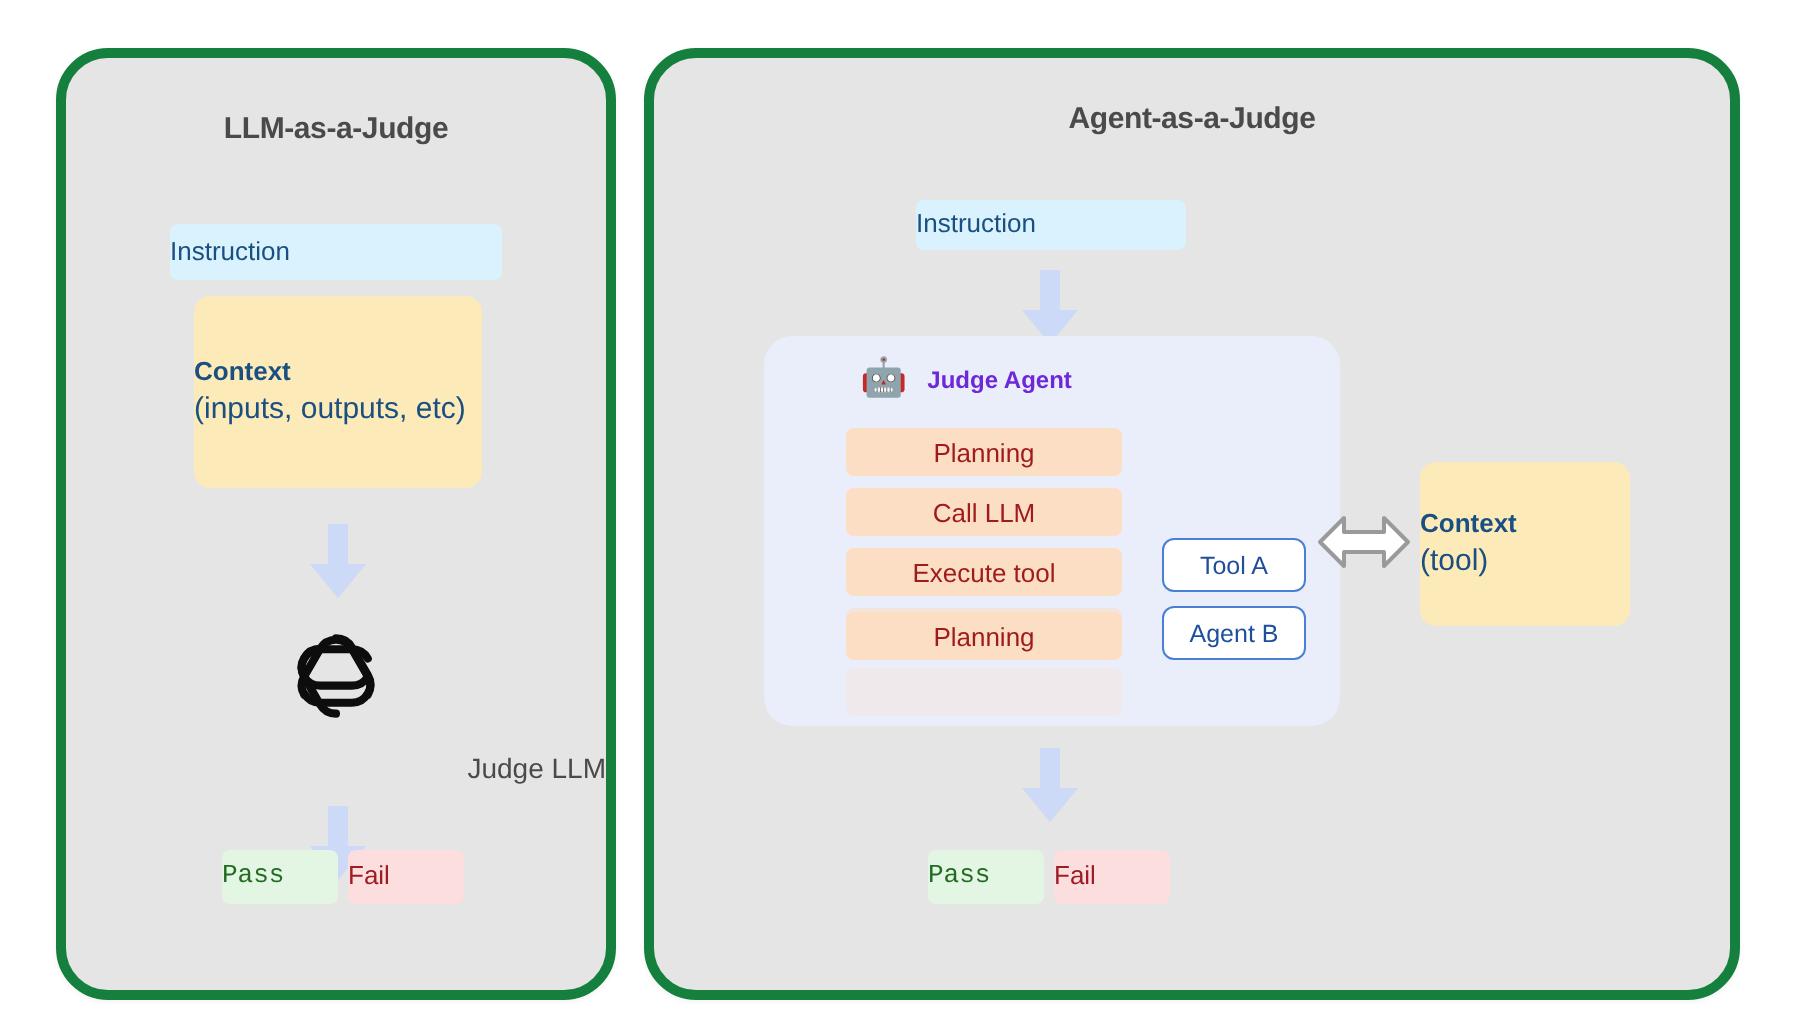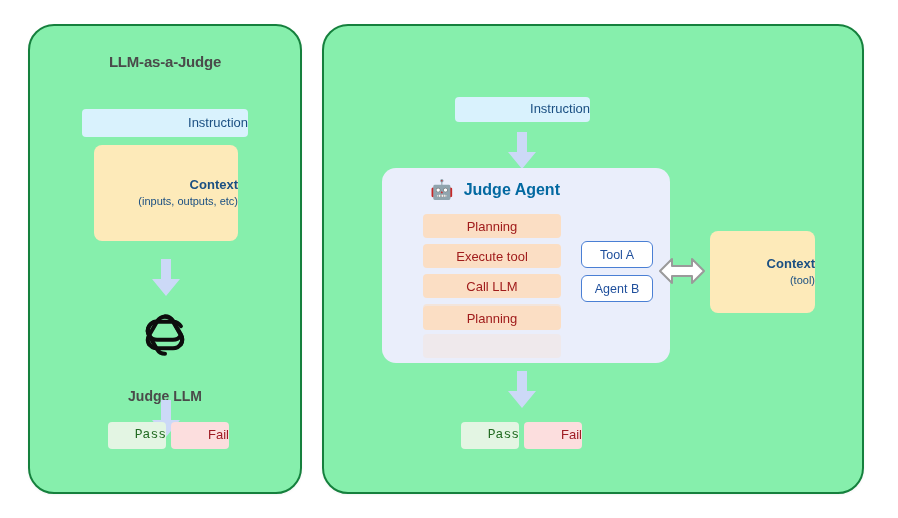--- a/index.html
+++ b/index.html
@@ -10,22 +10,22 @@
   body {
     width: 898px;
     height: 518px;
     position: relative;
     font-family: "Liberation Sans", sans-serif;
     overflow: hidden;
   }
 
   .panel {
     position: absolute;
-    background: #86efac;
-    border: 2px solid #15803d;
+    background: #e5e5e5;
+    border: 5px solid #15803d;
     border-radius: 26px;
     box-shadow: 0 1px 3px rgba(0,0,0,0.05);
   }
   #panel-left  { left: 28px;  top: 24px; width: 270px; height: 466px; }
   #panel-right { left: 322px; top: 24px; width: 538px; height: 466px; }
 
   .panel-title {
     position: absolute;
     left: 0; right: 0;
     text-align: center;
@@ -34,38 +34,37 @@
     color: #4a4a4a;
     letter-spacing: -0.2px;
   }
 
   
   .box {
     position: absolute;
     box-sizing: border-box;
     display: flex;
     flex-direction: column;
-    align-items: flex-end;
+    align-items: flex-start;
     justify-content: center;
     border-radius: 6px;
     font-size: 13px;
     line-height: 1.25;
-    padding-left: 40px;
   }
   .box-instruction {
     background: #d9f2fd;
     color: #1a4f82;
     border-radius: 4px;
   }
   .box-context {
     background: #fdeab9;
     color: #1a4f82;
     border-radius: 8px;
   }
-  .box-context .sub { font-size: 11px; margin-top: 2px; }
+  .box-context .sub { font-size: 15px; margin-top: 2px; }
   .box-pass {
     background: #e3f5e3;
     color: #226b22;
     border-radius: 4px;
     font-family: Liberation Mono, monospace;
   }
   .box-fail {
     background: #fcdede;
     color: #9e1c24;
     border-radius: 4px;
@@ -87,25 +86,24 @@
 
   
   .openai-logo {
     position: absolute;
     width: 56px;
     height: 56px;
   }
   .judge-llm-label {
     position: absolute;
     left: 0; right: 0;
-    text-align: center;
+    text-align: right;
     font-size: 14px;
-    font-weight: bold;
+    font-weight: normal;
     color: #4a4a4a;
-    margin-top: 15px;
   }
 
   
   #judge-agent-box {
     position: absolute;
     left: 382px;
     top: 168px;
     width: 288px;
     height: 195px;
     background: #eaeefb;
@@ -118,23 +116,23 @@
     top: 12px;
     display: flex;
     align-items: center;
     gap: 10px;
   }
   #judge-agent-header .emoji {
     font-size: 19px;
     line-height: 1;
   }
   #judge-agent-header .label {
-    font-size: 16px;
+    font-size: 12px;
     font-weight: bold;
-    color: #0369a1;
+    color: #6d28d9;
     text-align: right;
   }
   #steps-list {
     position: absolute;
     left: 41px;
     top: 46px;
     width: 138px;
   }
   .step-row {
     height: 24px;
@@ -156,20 +154,21 @@
     width: 72px;
     height: 27px;
     border: 1.4px solid #4a7fd4;
     border-radius: 6px;
     background: #ffffff;
     display: flex;
     align-items: center;
     justify-content: center;
     font-size: 12.5px;
     color: #1f4f9c;
+    margin-top: 28px;
   }
 </style>
 </head>
 <body>
 
 <div class="panel" id="panel-left">
 
   <div class="panel-title" style="top:27px;">LLM-as-a-Judge</div>
 
   <div class="box box-instruction" style="left:52px; top:83px; width:166px; height:28px;">
@@ -238,20 +237,21 @@
   </div>
 
   <div class="box box-fail" style="left:141px; top:396px; width:58px; height:27px;">
     <span>Fail</span>
   </div>
 
 </div>
 
 <div class="panel" id="panel-right">
 
+  <div class="panel-title" style="top:22px;">Agent-as-a-Judge</div>
 
   <div class="box box-instruction" style="left:131px; top:71px; width:135px; height:25px;">
     <span>Instruction</span>
   </div>
 
   <div class="arrow-down" style="left:183px; top:106px;">
     <svg width="30" height="38" viewBox="0 0 30 38">
       <polygon points="10,0 20,0 20,20 29,20 15,37 1,20 10,20" fill="#ccd9f7"></polygon>
     </svg>
   </div>
@@ -276,24 +276,24 @@
   <div id="judge-agent-header">
     <span class="emoji">🤖</span>
     <span class="label">Judge Agent</span>
   </div>
 
   <div id="steps-list">
     <div class="step-row">
       <span>Planning</span>
     </div>
     <div class="step-row">
+      <span>Call LLM</span>
+    </div>
+    <div class="step-row">
       <span>Execute tool</span>
-    </div>
-    <div class="step-row">
-      <span>Call LLM</span>
     </div>
     <div class="step-row faded-1">
       <span>Planning</span>
     </div>
     <div class="step-row faded-2">
       <span></span>
     </div>
   </div>
 
   <div class="tool-box" style="left:199px; top:73px;">

